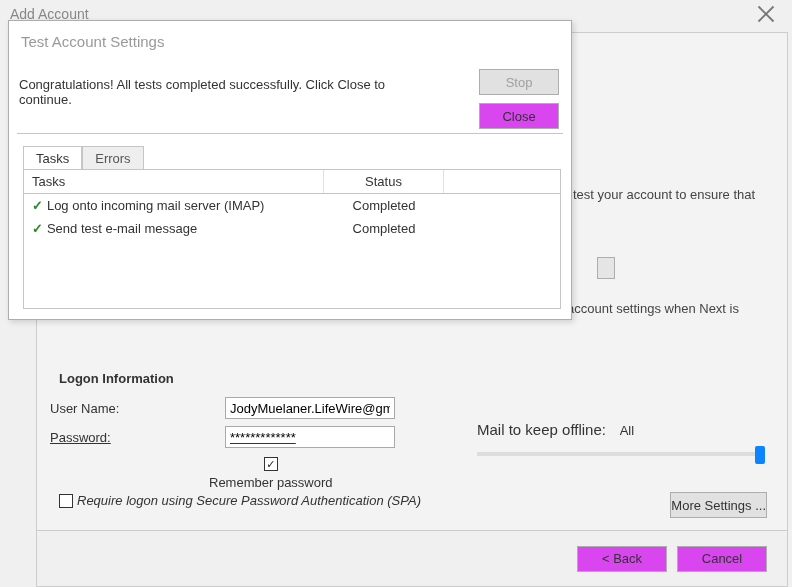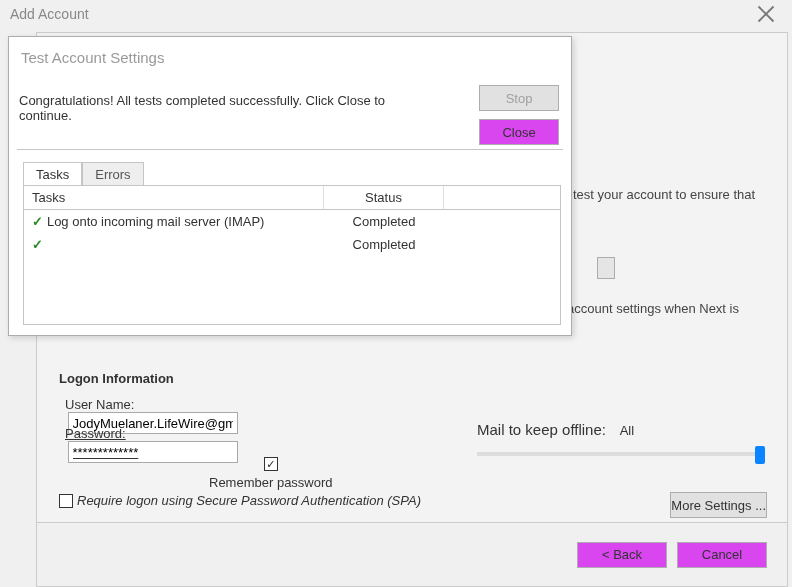--- a/index.html
+++ b/index.html
@@ -8,40 +8,40 @@
   .outer-title { position: absolute; top: 6px; left: 10px; color: #888; font-size: 14px; }
   .outer-close { position: absolute; top: 4px; right: 16px; width: 20px; height: 20px; color: #777; }
   .outer-close svg { width: 100%; height: 100%; }
   .cursor-icon { position: absolute; top: 40px; right: 10px; width: 44px; height: 44px; }
   .cursor-icon svg { width: 100%; height: 100%; stroke:#888; fill:none; stroke-width:2; }
   .outer-body { position: absolute; top: 32px; left: 4px; right: 4px; bottom: 0; border: 1px solid #ccc; background: #f3f3f3; padding: 0; margin-left: 32px; }
   .partial-text { position: absolute; top: 154px; right: 24px; width: 190px; color: #444; font-size: 13px; text-align: left; }
   .partial-text2 { position: absolute; top: 268px; right: 34px; width: 186px; color: #444; font-size: 13px; text-align: left; }
   .gray-btn-stub { position: absolute; top: 224px; left: 560px; width: 18px; height: 22px; background: #e5e5e5; border:1px solid #adadad; }
   .section-header { position: absolute; top: 338px; left: 22px; font-weight: bold; color:#333; font-size:13px; }
-  .form-row { position: absolute; left: 28px; display:flex; align-items:center;flex-direction:column; }
+  .form-row { position: absolute; left: 13px; display:flex; align-items:center; }
   .form-row .lbl { width: 175px; }
   .form-row input[type=text], .form-row input[type=password] { width: 170px; height: 22px; border:1px solid #a9a9a9; padding: 1px 4px; font-size:13px; }
   .row-user { top: 364px; }
   .row-pass { top: 393px; text-decoration: underline; }
   .remember-row { position:absolute; top: 424px; left: 172px; display:flex; align-items:center; gap:4px;flex-direction:column; }
   .spa-row { position:absolute; top: 460px; left: 22px; display:flex; align-items:center; gap:4px;font-style:italic; }
   .chk { width:14px; height:14px; border:1px solid #333; display:inline-flex; align-items:center; justify-content:center; background:#fff; font-size:11px; line-height:1; }
   .chk.checked::after { content:"✓"; color:#222; font-size:11px; }
   .mail-offline { position:absolute; top: 388px; left: 440px; right: 24px; }
   .mail-offline .lbl { font-size:15px; color:#333; }
   .slider-track { position:relative; margin-top:14px; height:4px; background:#ddd; }
   .slider-thumb { position:absolute; right:-2px; top:-6px; width:10px; height:18px; background:#0a84ff; border-radius:2px; }
   .more-settings { position:absolute; bottom: 68px; right: 20px; }
-  .wizard-footer { position:absolute; bottom:0; left:0; right:0; height:64px; border-top:1px solid #ccc; background:#f0f0f0; display:flex; align-items:center; justify-content:flex-end; gap:10px; padding-right:20px; }
+  .wizard-footer { position:absolute; bottom:0; left:0; right:0; height:56px; border-top:1px solid #ccc; background:#f0f0f0; display:flex; align-items:center; justify-content:flex-end; gap:10px; padding-right:20px; }
   .btn { min-width:90px; height:26px; background:#e1e1e1; border:1px solid #adadad; color:#333; font-size:13px; display:inline-flex; align-items:center; justify-content:center; cursor:default; }
   .btn.light { background:#d946ef; }
   .btn.disabled { color:#a0a0a0; }
   
-  .modal { position:absolute; top: 36px; left: 8px; width: 564px; height: 300px; background:#fff; border:1px solid #adadad; box-shadow: 2px 2px 6px rgba(0,0,0,.15); }
+  .modal { position:absolute; top: 20px; left: 8px; width: 564px; height: 300px; background:#fff; border:1px solid #adadad; box-shadow: 2px 2px 6px rgba(0,0,0,.15); }
   .modal-title { position:absolute; top:12px; left:12px; color:#9a9a9a; font-size:15px; }
   .modal-msg { position:absolute; top:56px; left:10px; font-size:13px; color:#333; width: 420px; }
   .modal-btns { position:absolute; top:48px; right:12px; display:flex; flex-direction:column; gap:8px; }
   .modal-btns .btn { width:80px; min-width:80px; }
   .modal-divider { position:absolute; top:112px; left:8px; right:8px; border-top:1px solid #c5c5c5; }
   .tabbar { position:absolute; top:124px; left:14px; display:flex; align-items:flex-end; font-size:13px; }
   .tab { padding:4px 12px 6px; border:1px solid #c5c5c5; background:#eee; color:#555; position:relative; top:1px; }
   .tab.active { background:#fff; border-bottom:1px solid #fff; color:#333; }
   .task-table { position:absolute; top:148px; left:14px; right:10px; bottom:10px; border:1px solid #c5c5c5; background:#fff; }
   .task-header { display:flex; border-bottom:1px solid #c5c5c5; font-size:13px; color:#333; }
@@ -140,18 +140,19 @@
       <div class="task-row">
         <div class="col1">
           <span class="check-ico">✓</span>
           <span>Log onto incoming mail server (IMAP)</span>
         </div>
         <div class="col2">Completed</div>
       </div>
       <div class="task-row">
         <div class="col1">
           <span class="check-ico">✓</span>
+          <span>Send test e-mail message</span>
         </div>
         <div class="col2">Completed</div>
       </div>
     </div>
   </div>
 </div>
 
 </body></html>

